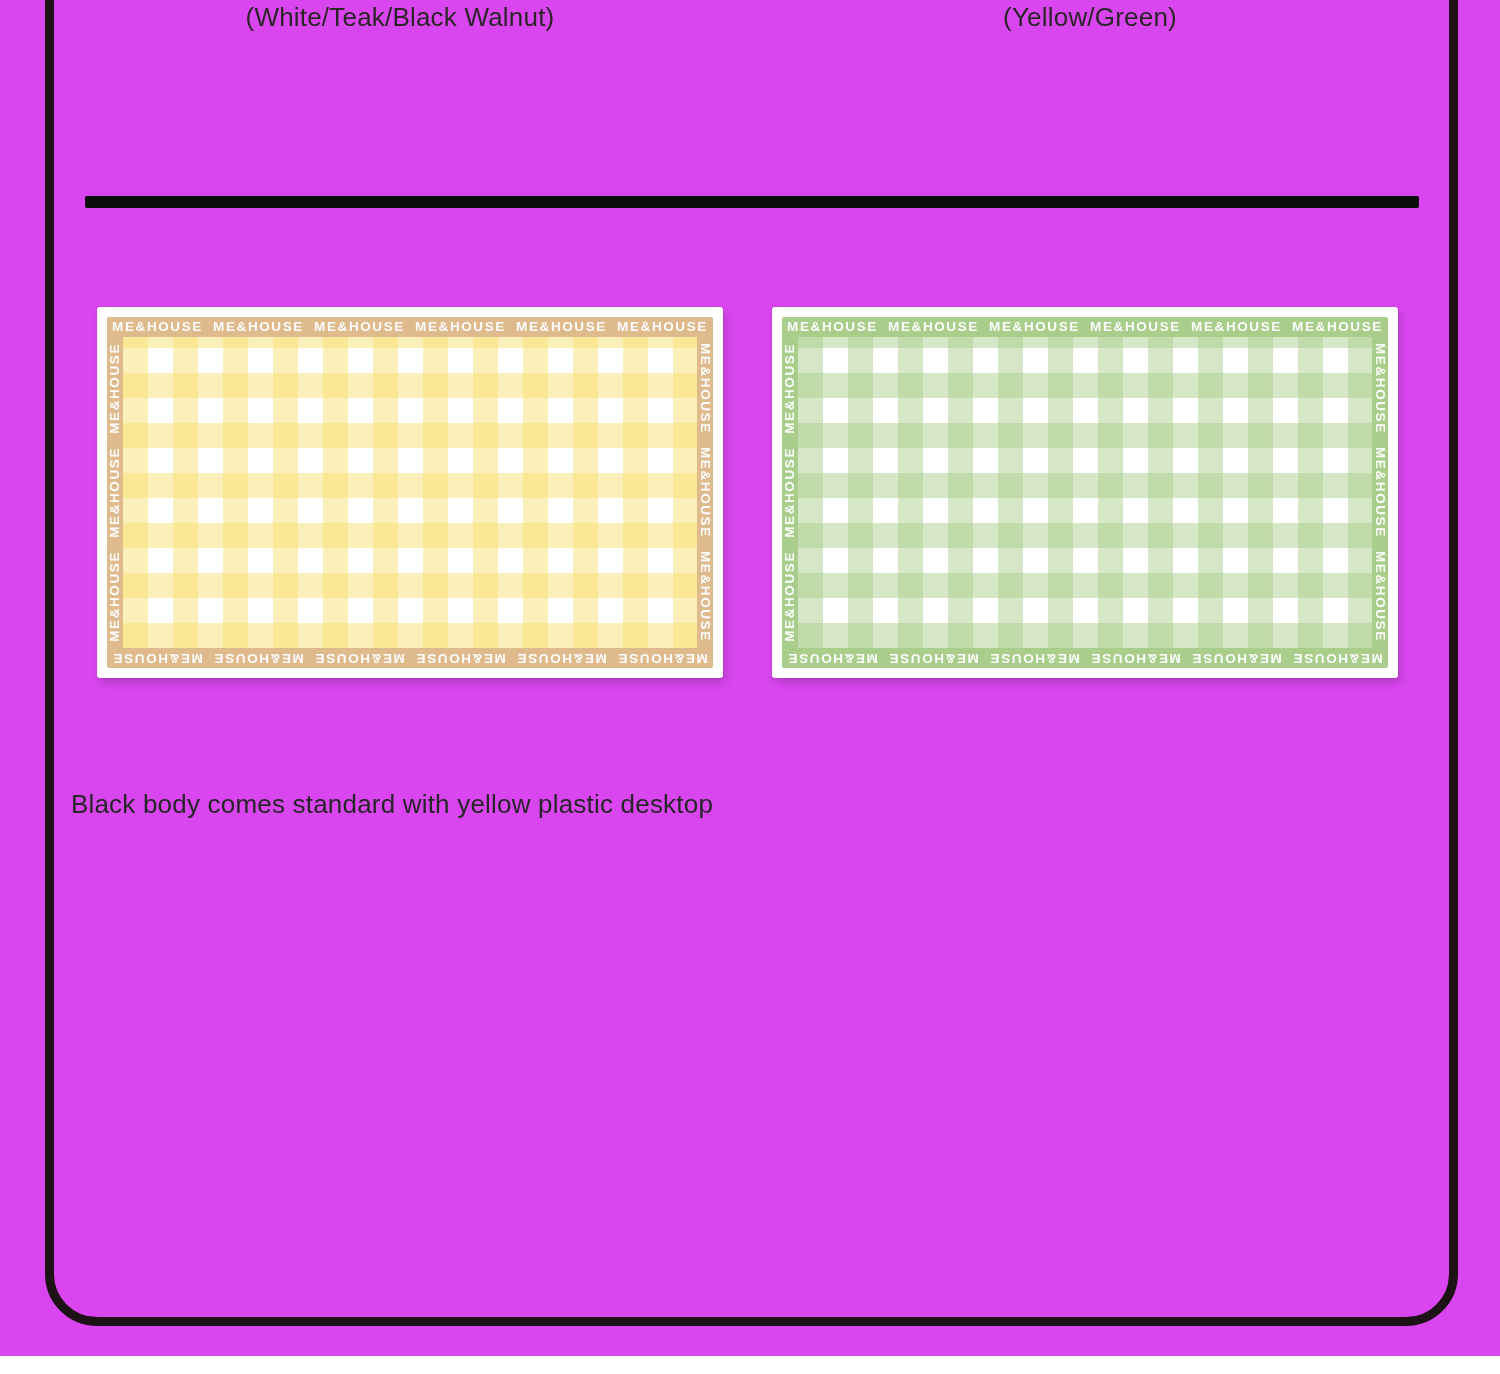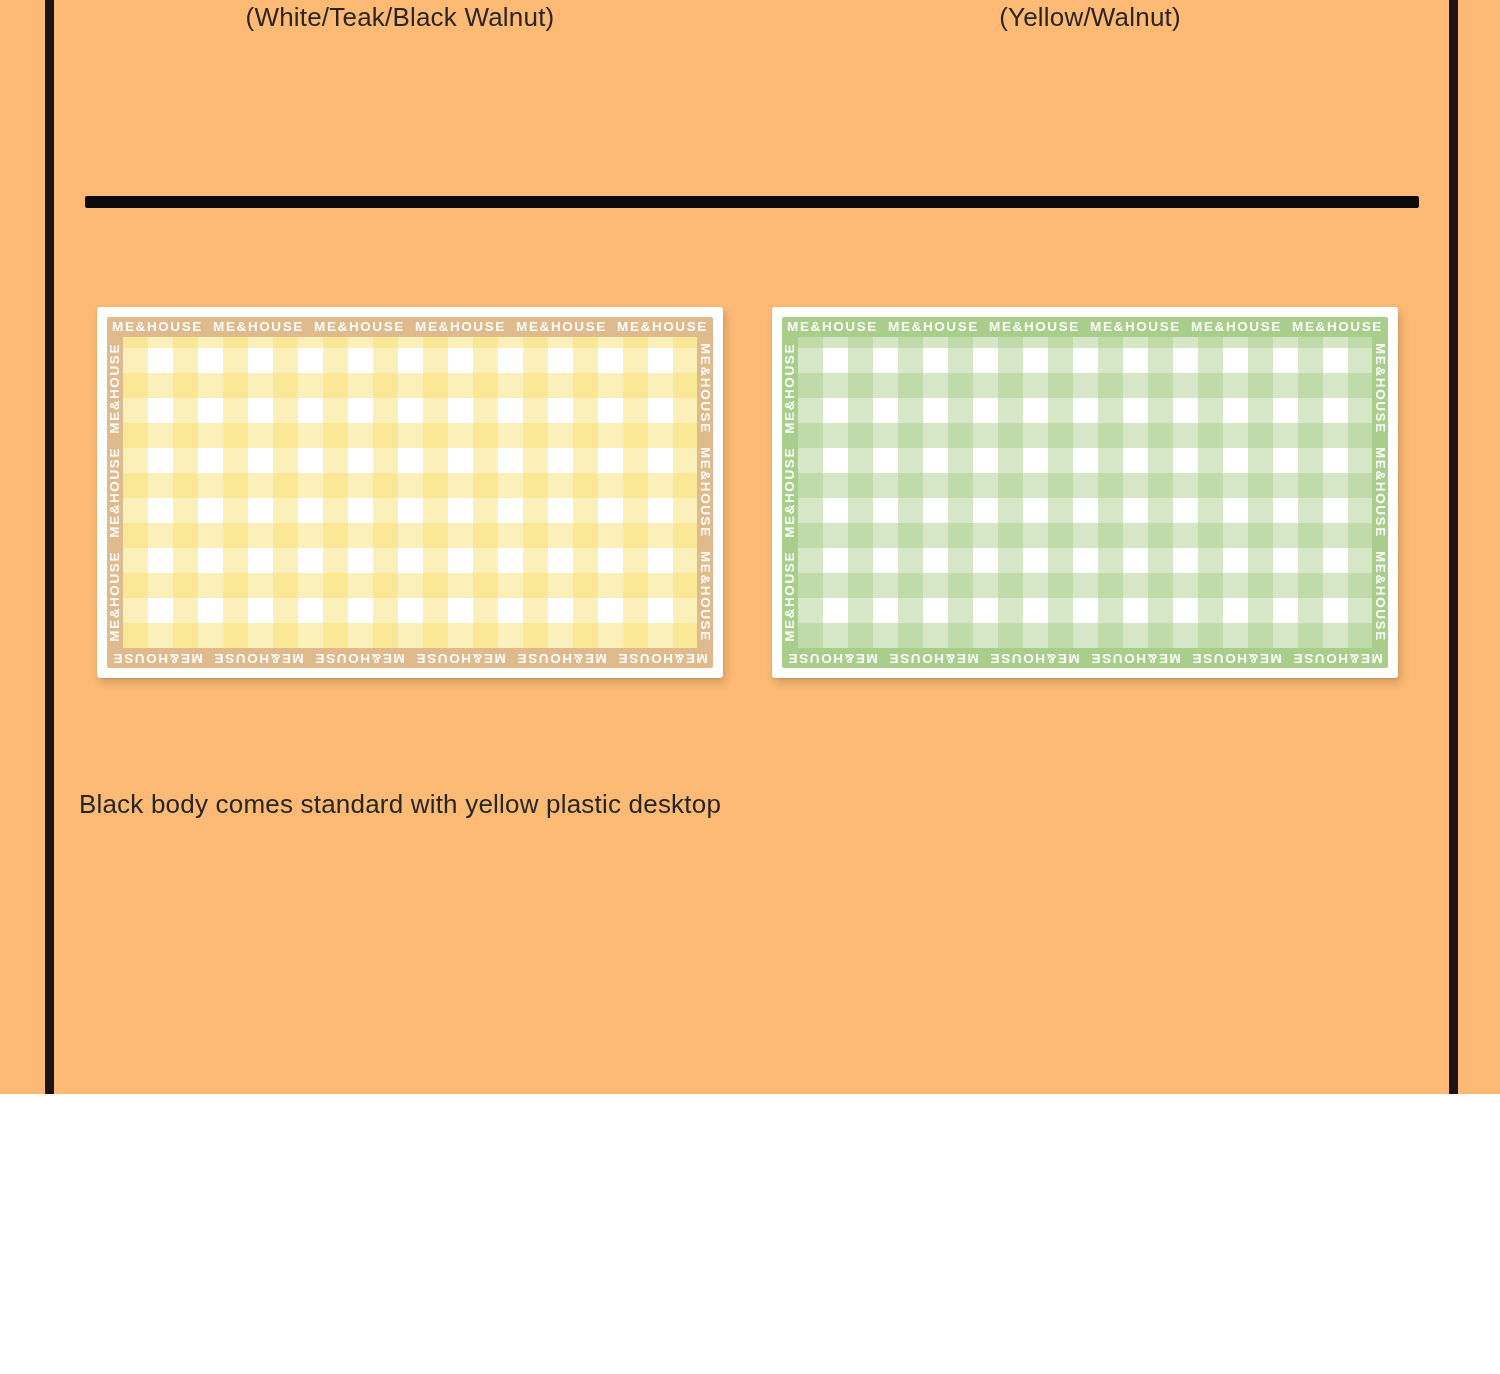--- a/index.html
+++ b/index.html
@@ -1,18 +1,18 @@
 <!DOCTYPE html>
 <html><head>
 <meta charset="utf-8">
 <style>
   html,body{margin:0;padding:0;background:#ffffff;}
   .canvas{
-    position:relative;width:1500px;height:1094px;overflow:hidden;
-    background:#fdba74;font-family:"Liberation Sans",sans-serif;
+    position:relative;width:1500px;height:1356px;overflow:hidden;
+    background:#d946ef;font-family:"Liberation Sans",sans-serif;
   }
   .card{
     position:absolute;left:45px;top:-110px;width:1413px;height:1436px;
     box-sizing:border-box;border:9px solid #1d1317;border-radius:52px;
     background:transparent;
   }
   .option-label{
     position:absolute;top:2px;width:620px;text-align:center;
     font-size:26px;color:#2b2527;letter-spacing:0.2px;
   }
@@ -45,37 +45,37 @@
     color:#ffffff;font-size:13.5px;font-weight:700;letter-spacing:1.6px;
     white-space:nowrap;line-height:1;opacity:0.96;
   }
   .strip-bottom .brand{transform:rotate(180deg);}
   .strip-left .brand,.strip-right .brand{writing-mode:vertical-rl;text-orientation:mixed;}
   .strip-left .brand{transform:rotate(180deg);}
   .caption{
     position:absolute;top:789px;text-align:center;
     font-size:26px;color:#262626;letter-spacing:0.2px;
   }
-  .caption.left{left:40px;width:720px;}
+  .caption.left{left:32px;width:720px;}
   .caption.right{left:752px;width:690px;}
   .example{
     position:absolute;left:118px;top:1056px;width:1215px;
     font-size:36px;line-height:46px;color:#141414;
     white-space:pre-line;letter-spacing:0.2px;
   }
 </style>
 </head>
 <body>
 
 <div class="canvas">
 
   <div class="card" style="border-color: rgb(29, 19, 23);"></div>
 
   <div class="option-label left">(White/Teak/Black Walnut)</div>
-  <div class="option-label right">(Yellow/Walnut)</div>
+  <div class="option-label right">(Yellow/Green)</div>
 
   <div class="divider" style="background: rgb(11, 11, 11);"></div>
 
   <div class="photo left">
     <div class="mat-frame" style="background: rgb(222, 186, 141);">
       <div class="strip strip-top">
           <span class="brand" style="color: rgb(255, 255, 255);">ME&amp;HOUSE</span>
           <span class="brand" style="color: rgb(255, 255, 255);">ME&amp;HOUSE</span>
           <span class="brand" style="color: rgb(255, 255, 255);">ME&amp;HOUSE</span>
           <span class="brand" style="color: rgb(255, 255, 255);">ME&amp;HOUSE</span>

